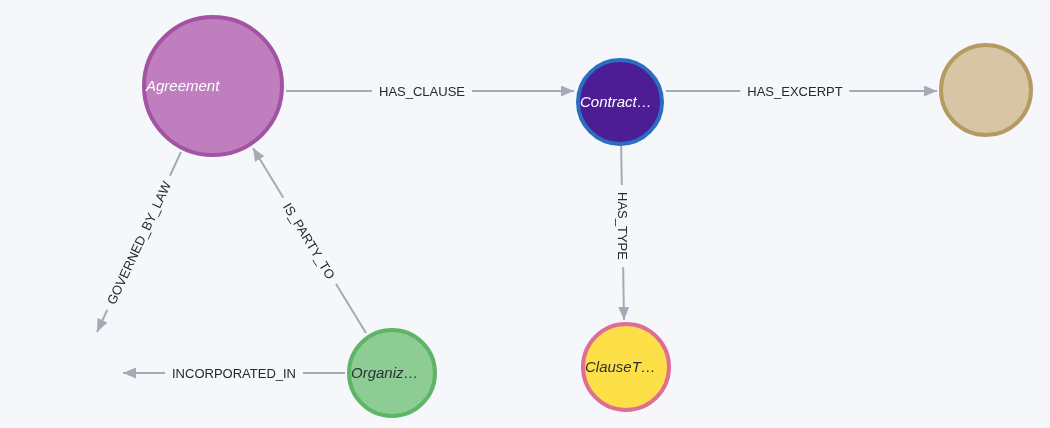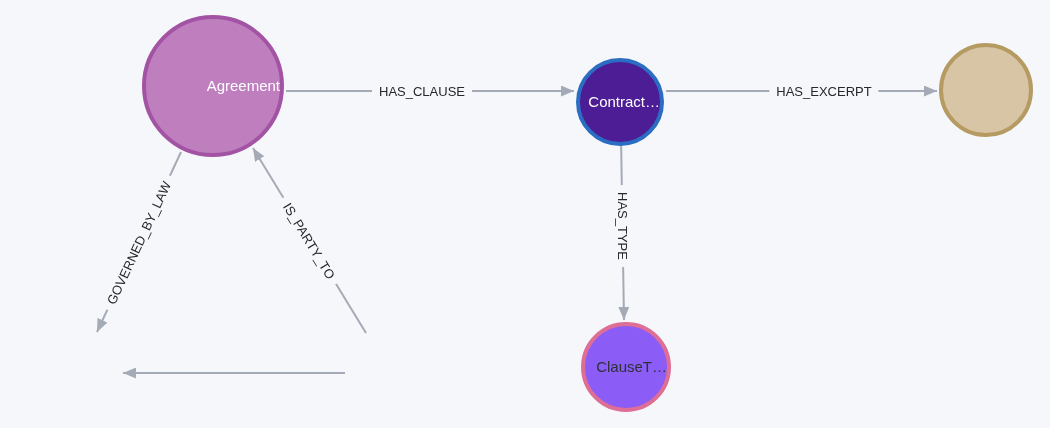--- a/index.html
+++ b/index.html
@@ -40,22 +40,23 @@
     padding: 0 7px;
     white-space: nowrap;
     user-select: none;
   }
   .node {
     position: absolute;
     border-radius: 50%;
     border: 4px solid;
     display: flex;
     align-items: center;
-    justify-content: flex-end;
+    justify-content: flex-start;
     cursor: default;
+    font-style: italic;
   }
   .node-label {
     font-size: 15px;
     line-height: 18px;
     white-space: nowrap;
     user-select: none;
   }
 </style>
 </head>
 <body>
@@ -70,36 +71,40 @@
     </defs>
     <line class="edge-line" x1="286" y1="91" x2="574" y2="91" marker-end="url(#arrow)"></line>
     <line class="edge-line" x1="666" y1="91" x2="937" y2="91" marker-end="url(#arrow)"></line>
     <line class="edge-line" x1="621" y1="136" x2="624" y2="320" marker-end="url(#arrow)"></line>
     <line class="edge-line" x1="181" y1="152" x2="97" y2="332" marker-end="url(#arrow)"></line>
     <line class="edge-line" x1="366" y1="333" x2="253" y2="148" marker-end="url(#arrow)"></line>
     <line class="edge-line" x1="345" y1="373" x2="123" y2="373" marker-end="url(#arrow)"></line>
   </svg>
 
   <div class="edge-label" style="left:422px; top:91px;text-align:right;">HAS_CLAUSE</div>
-  <div class="edge-label" style="left:824px; top:91px;">HAS_EXCERPT</div>
+  <div class="edge-label" style="left:795px; top:91px;">HAS_EXCERPT</div>
   <div class="edge-label" style="left:622px; top:226px; transform:translate(-50%,-50%) rotate(90deg);">HAS_TYPE</div>
   <div class="edge-label" style="left:139px; top:243px; transform:translate(-50%,-50%) rotate(-65deg);">GOVERNED_BY_LAW</div>
   <div class="edge-label" style="left:309px; top:241px; transform:translate(-50%,-50%) rotate(58.5deg);">IS_PARTY_TO</div>
+  <div class="edge-label" style="left:234px; top:373px;">INCORPORATED_IN</div>
 
   <div class="node" style="left: 142px; top: 15px; width: 142px; height: 142px; background: rgb(191, 127, 191); border-color: rgb(163, 83, 163); color: rgb(255, 255, 255);">
     <span class="node-label">Agreement</span>
   </div>
 
   <div class="node" style="left: 576px; top: 58px; width: 88px; height: 88px; background: #4c1d95; border-color: rgb(42, 109, 194); color: rgb(255, 255, 255);">
     <span class="node-label">Contract…</span>
   </div>
 
   <div class="node" style="left: 939px; top: 43px; width: 94px; height: 94px; background: rgb(215, 197, 165); border-color: rgb(181, 154, 98); color: rgb(45, 49, 54);">
     <span class="node-label"></span>
   </div>
 
-  <div class="node" style="left: 581px; top: 322px; width: 90px; height: 90px; background: #8b5cf6; border-color: rgb(222, 110, 150); color: rgb(45, 49, 54);">
+  <div class="node" style="left: 581px; top: 322px; width: 90px; height: 90px; background: #fde047; border-color: rgb(222, 110, 150); color: rgb(45, 49, 54);">
     <span class="node-label">ClauseT…</span>
   </div>
 
 
+  <div class="node" style="left: 347px; top: 328px; width: 90px; height: 90px; background: rgb(141, 204, 147); border-color: rgb(93, 182, 101); color: rgb(45, 49, 54);">
+    <span class="node-label">Organiz…</span>
+  </div>
 
 </div>
 
 </body></html>

